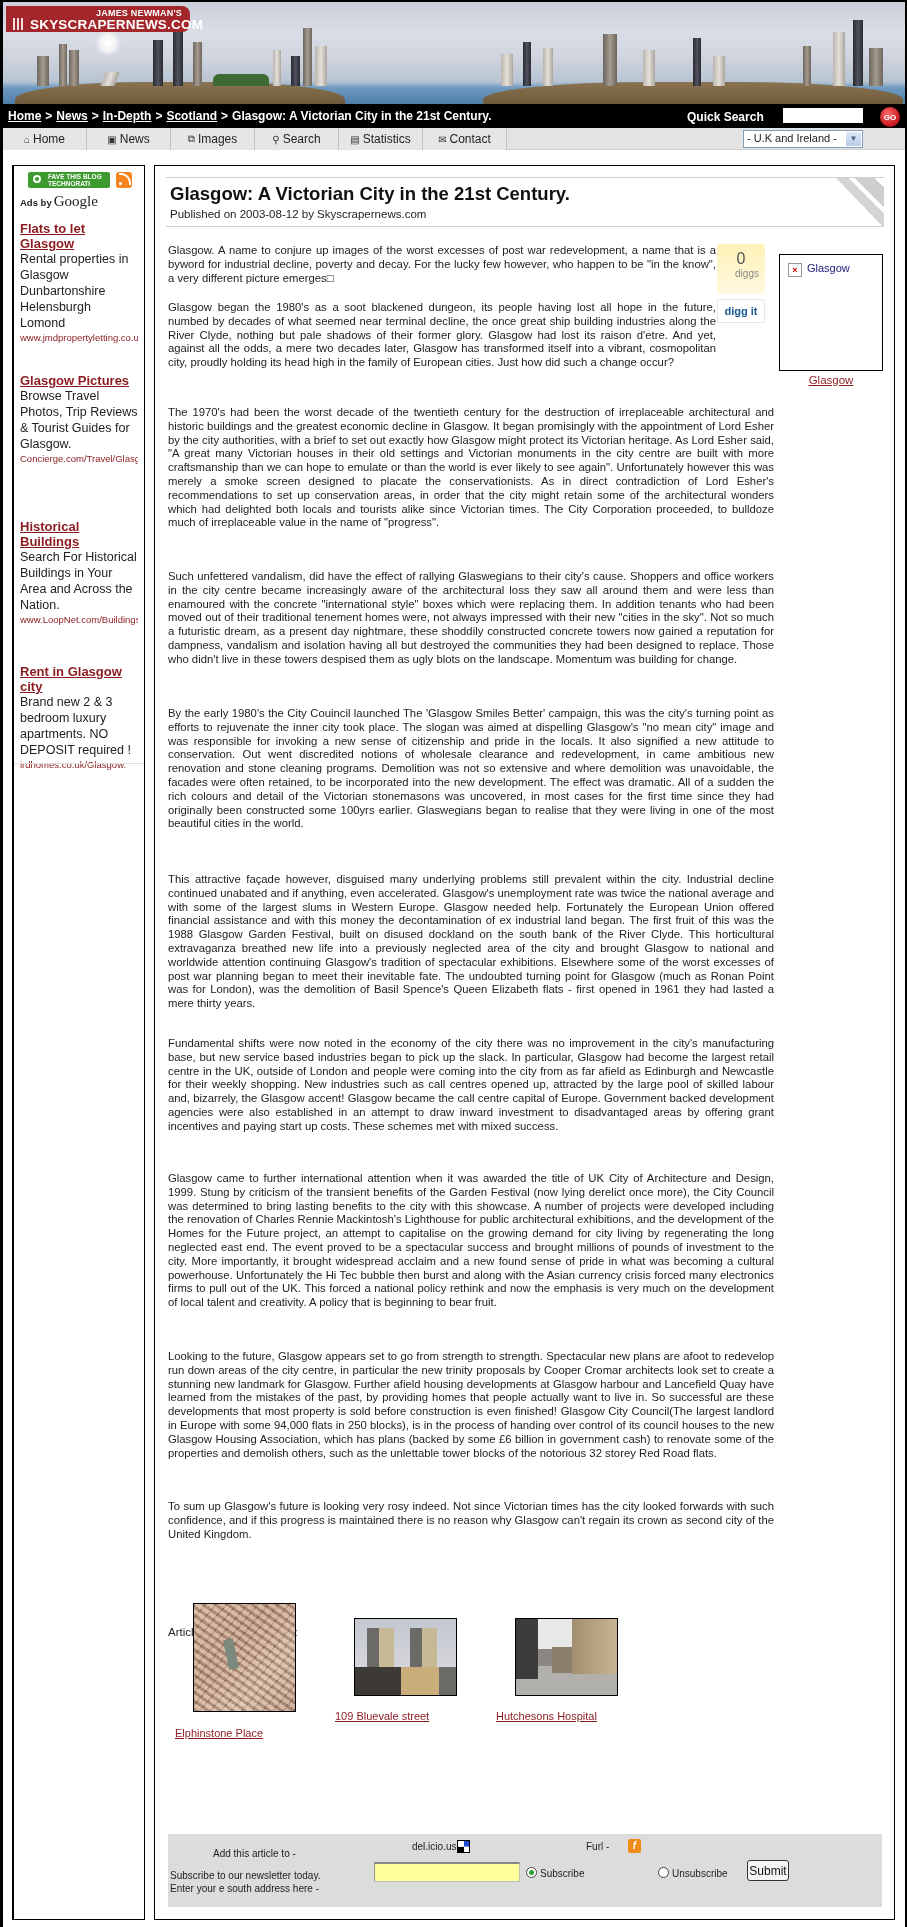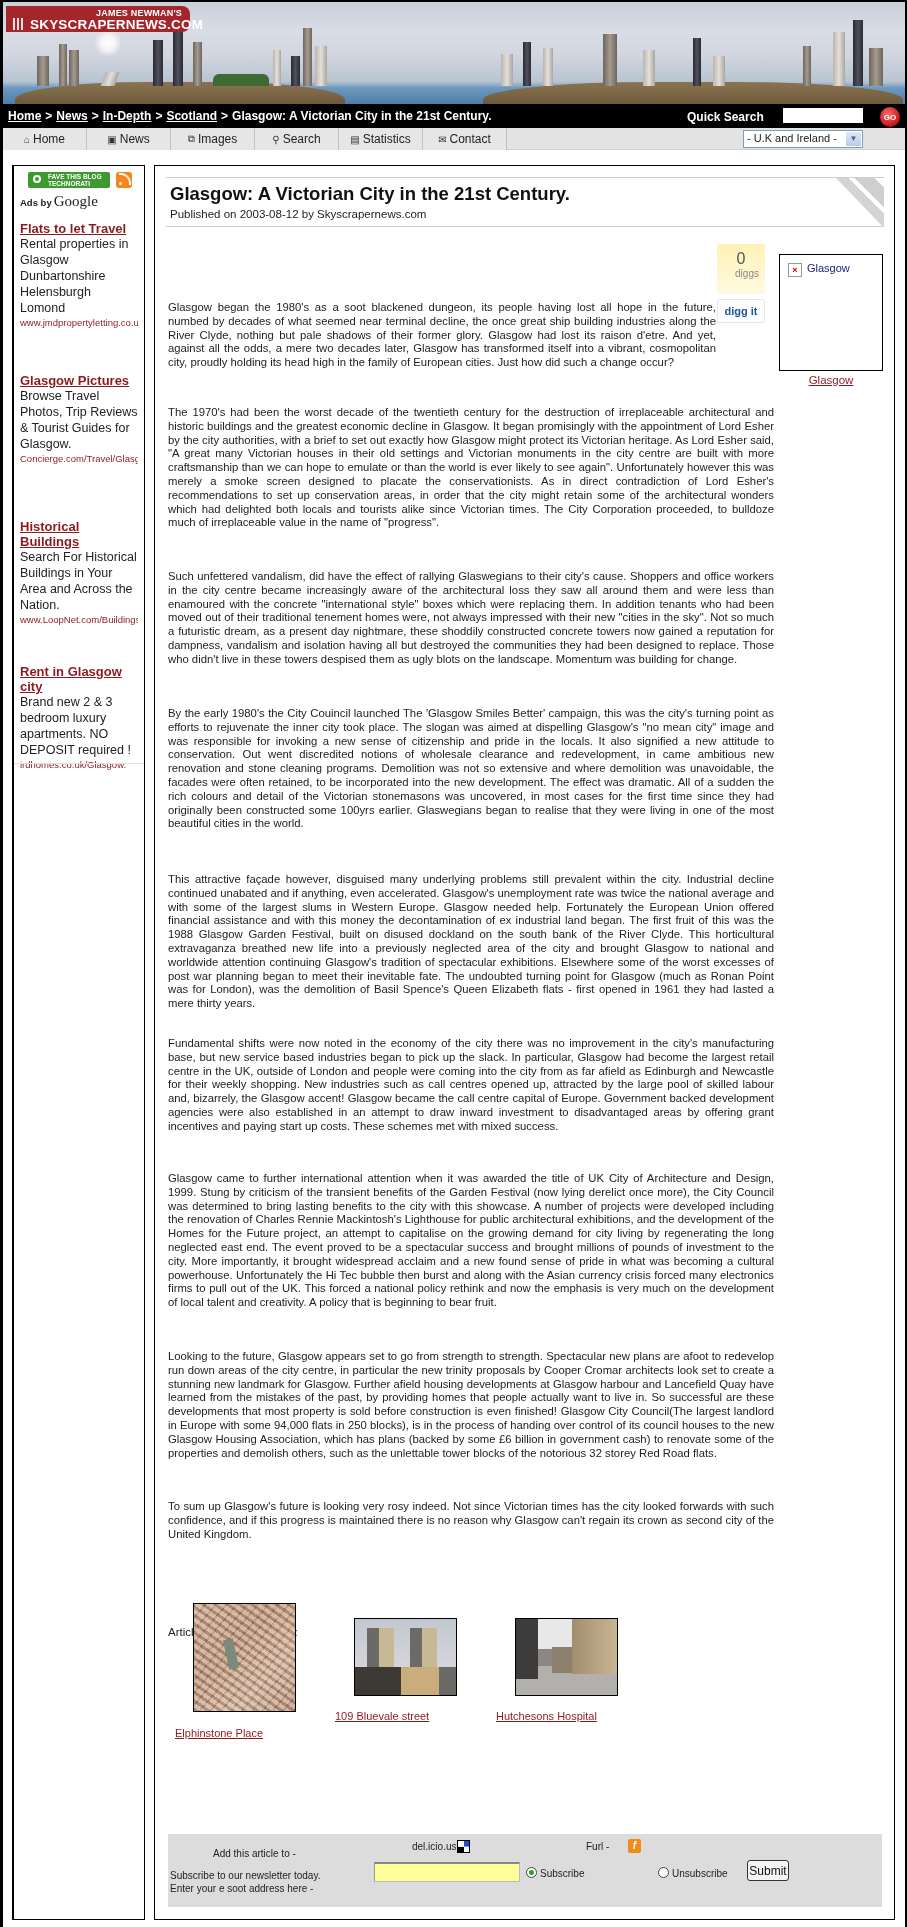--- a/index.html
+++ b/index.html
@@ -212,21 +212,21 @@
     <span class="arr">▼</span>
   </div>
 </div>
 
 <div class="sidebar">
   <div class="techno">FAVE THIS BLOG TECHNORATI</div>
   <div class="rss"></div>
   <div class="adsby"><span>Ads by</span><span class="g">Google</span></div>
 
   <div class="ad" style="top:55px;">
-    <a class="title">Flats to let Travel</a>
+    <a class="title">Flats to let Glasgow</a>
     <div class="desc">Rental properties in Glasgow Dunbartonshire Helensburgh Lomond</div>
     <div class="url">www.jmdpropertyletting.co.uk</div>
   </div>
   <div class="ad" style="top:207px;">
     <a class="title">Glasgow Pictures</a>
     <div class="desc">Browse Travel Photos, Trip Reviews &amp; Tourist Guides for Glasgow.</div>
     <div class="url">Concierge.com/Travel/Glasgow</div>
   </div>
   <div class="ad" style="top:353px;">
     <a class="title">Historical Buildings</a>
@@ -257,20 +257,21 @@
     <span class="unit">diggs</span>
   </div>
   <div class="digg-it">digg it</div>
 
   <div class="map-box">
     <span class="broken">×</span>
     <span class="alt">Glasgow</span>
   </div>
   <a class="map-caption">Glasgow</a>
 
+  <p class="body-text narrow" style="top:78px;">Glasgow. A name to conjure up images of the worst excesses of post war redevelopment, a name that is a byword for industrial decline, poverty and decay. For the lucky few however, who happen to be "in the know", a very different picture emerges□</p>
   <p class="body-text narrow" style="top:135px;width:548px;">
     <span>Glasgow began the 1980's as a soot blackened dungeon, its people having lost all hope in the future, numbed by decades of what seemed near terminal decline, the once great ship building industries along the River Clyde, nothing but pale shadows of their former glory. Glasgow had lost its raison d'etre. And yet, against all the odds, a mere two decades later, Glasgow has transformed itself into a vibrant, cosmopolitan city, proudly holding its head high in the family of European cities. Just how did such a change occur?</span>
   </p>
   <p class="body-text" style="top:240px;">The 1970's had been the worst decade of the twentieth century for the destruction of irreplaceable architectural and historic buildings and the greatest economic decline in Glasgow. It began promisingly with the appointment of Lord Esher by the city authorities, with a brief to set out exactly how Glasgow might protect its Victorian heritage. As Lord Esher said, "A great many Victorian houses in their old settings and Victorian monuments in the city centre are built with more craftsmanship than we can hope to emulate or than the world is ever likely to see again". Unfortunately however this was merely a smoke screen designed to placate the conservationists. As in direct contradiction of Lord Esher's recommendations to set up conservation areas, in order that the city might retain some of the architectural wonders which had delighted both locals and tourists alike since Victorian times. The City Corporation proceeded, to bulldoze much of irreplaceable value in the name of "progress".</p>
   <p class="body-text" style="top:404px;">Such unfettered vandalism, did have the effect of rallying Glaswegians to their city's cause. Shoppers and office workers in the city centre became increasingly aware of the architectural loss they saw all around them and were less than enamoured with the concrete "international style" boxes which were replacing them. In addition tenants who had been moved out of their traditional tenement homes were, not always impressed with their new "cities in the sky". Not so much a futuristic dream, as a present day nightmare, these shoddily constructed concrete towers now gained a reputation for dampness, vandalism and isolation having all but destroyed the communities they had been designed to replace. Those who didn't live in these towers despised them as ugly blots on the landscape. Momentum was building for change.</p>
   <p class="body-text" style="top:541px;">By the early 1980's the City Couincil launched The 'Glasgow Smiles Better' campaign, this was the city's turning point as efforts to rejuvenate the inner city took place. The slogan was aimed at dispelling Glasgow's "no mean city" image and was responsible for invoking a new sense of citizenship and pride in the locals. It also signified a new attitude to conservation. Out went discredited notions of wholesale clearance and redevelopment, in came ambitious new renovation and stone cleaning programs. Demolition was not so extensive and where demolition was unavoidable, the facades were often retained, to be incorporated into the new development. The effect was dramatic. All of a sudden the rich colours and detail of the Victorian stonemasons was uncovered, in most cases for the first time since they had originally been constructed some 100yrs earlier. Glaswegians began to realise that they were living in one of the most beautiful cities in the world.</p>
   <p class="body-text" style="top:707px;">This attractive façade however, disguised many underlying problems still prevalent within the city. Industrial decline continued unabated and if anything, even accelerated. Glasgow's unemployment rate was twice the national average and with some of the largest slums in Western Europe. Glasgow needed help. Fortunately the European Union offered financial assistance and with this money the decontamination of ex industrial land began. The first fruit of this was the 1988 Glasgow Garden Festival, built on disused dockland on the south bank of the River Clyde. This horticultural extravaganza breathed new life into a previously neglected area of the city and brought Glasgow to national and worldwide attention continuing Glasgow's tradition of spectacular exhibitions. Elsewhere some of the worst excesses of post war planning began to meet their inevitable fate. The undoubted turning point for Glasgow (much as Ronan Point was for London), was the demolition of Basil Spence's Queen Elizabeth flats - first opened in 1961 they had lasted a mere thirty years.</p>
   <p class="body-text" style="top:871px;">Fundamental shifts were now noted in the economy of the city there was no improvement in the city's manufacturing base, but new service based industries began to pick up the slack. In particular, Glasgow had become the largest retail centre in the UK, outside of London and people were coming into the city from as far afield as Edinburgh and Newcastle for their weekly shopping. New industries such as call centres opened up, attracted by the large pool of skilled labour and, bizarrely, the Glasgow accent! Glasgow became the call centre capital of Europe. Government backed development agencies were also established in an attempt to draw inward investment to disadvantaged areas by offering grant incentives and paying start up costs. These schemes met with mixed success.</p>
   <p class="body-text" style="top:1006px;">Glasgow came to further international attention when it was awarded the title of UK City of Architecture and Design, 1999. Stung by criticism of the transient benefits of the Garden Festival (now lying derelict once more), the City Council was determined to bring lasting benefits to the city with this showcase. A number of projects were developed including the renovation of Charles Rennie Mackintosh's Lighthouse for public architectural exhibitions, and the development of the Homes for the Future project, an attempt to capitalise on the growing demand for city living by regenerating the long neglected east end. The event proved to be a spectacular success and brought millions of pounds of investment to the city. More importantly, it brought widespread acclaim and a new found sense of pride in what was becoming a cultural powerhouse. Unfortunately the Hi Tec bubble then burst and along with the Asian currency crisis forced many electronics firms to pull out of the UK. This forced a national policy rethink and now the emphasis is very much on the development of local talent and creativity. A policy that is beginning to bear fruit.</p>
   <p class="body-text" style="top:1184px;">Looking to the future, Glasgow appears set to go from strength to strength. Spectacular new plans are afoot to redevelop run down areas of the city centre, in particular the new trinity proposals by Cooper Cromar architects look set to create a stunning new landmark for Glasgow. Further afield housing developments at Glasgow harbour and Lancefield Quay have learned from the mistakes of the past, by providing homes that people actually want to live in. So successful are these developments that most property is sold before construction is even finished! Glasgow City Council(The largest landlord in Europe with some 94,000 flats in 250 blocks), is in the process of handing over control of its council houses to the new Glasgow Housing Association, which has plans (backed by some £6 billion in government cash) to renovate some of the properties and demolish others, such as the unlettable tower blocks of the notorious 32 storey Red Road flats.</p>
@@ -298,21 +299,21 @@
   <a class="thumb-cap" style="left:341px;top:1544px;width:140px;">Hutchesons Hospital</a>
 
   <div class="share-box">
     <span class="t" style="left:45px;top:14px;">Add this article to -</span>
     <span class="t" style="left:244px;top:7px;">del.icio.us -</span>
     <span class="delicious"></span>
     <span class="t" style="left:418px;top:7px;">Furl -</span>
     <span class="furl">f</span>
 
     <span class="t" style="left:2px;top:36px;">Subscribe to our newsletter today.</span>
-    <span class="t" style="left:2px;top:49px;">Enter your e soot address here -</span>
+    <span class="t" style="left:2px;top:49px;">Enter your e south address here -</span>
     <input class="email-input" type="text" value="" style="">
 
     <span class="radio on" style="left:358px;"></span>
     <span class="t" style="left:372px;top:34px;">Subscribe</span>
     <span class="radio" style="left:490px;"></span>
     <span class="t" style="left:504px;top:34px;">Unsubscribe</span>
     <button class="submit-btn">Submit</button>
   </div>
 </div>
 

